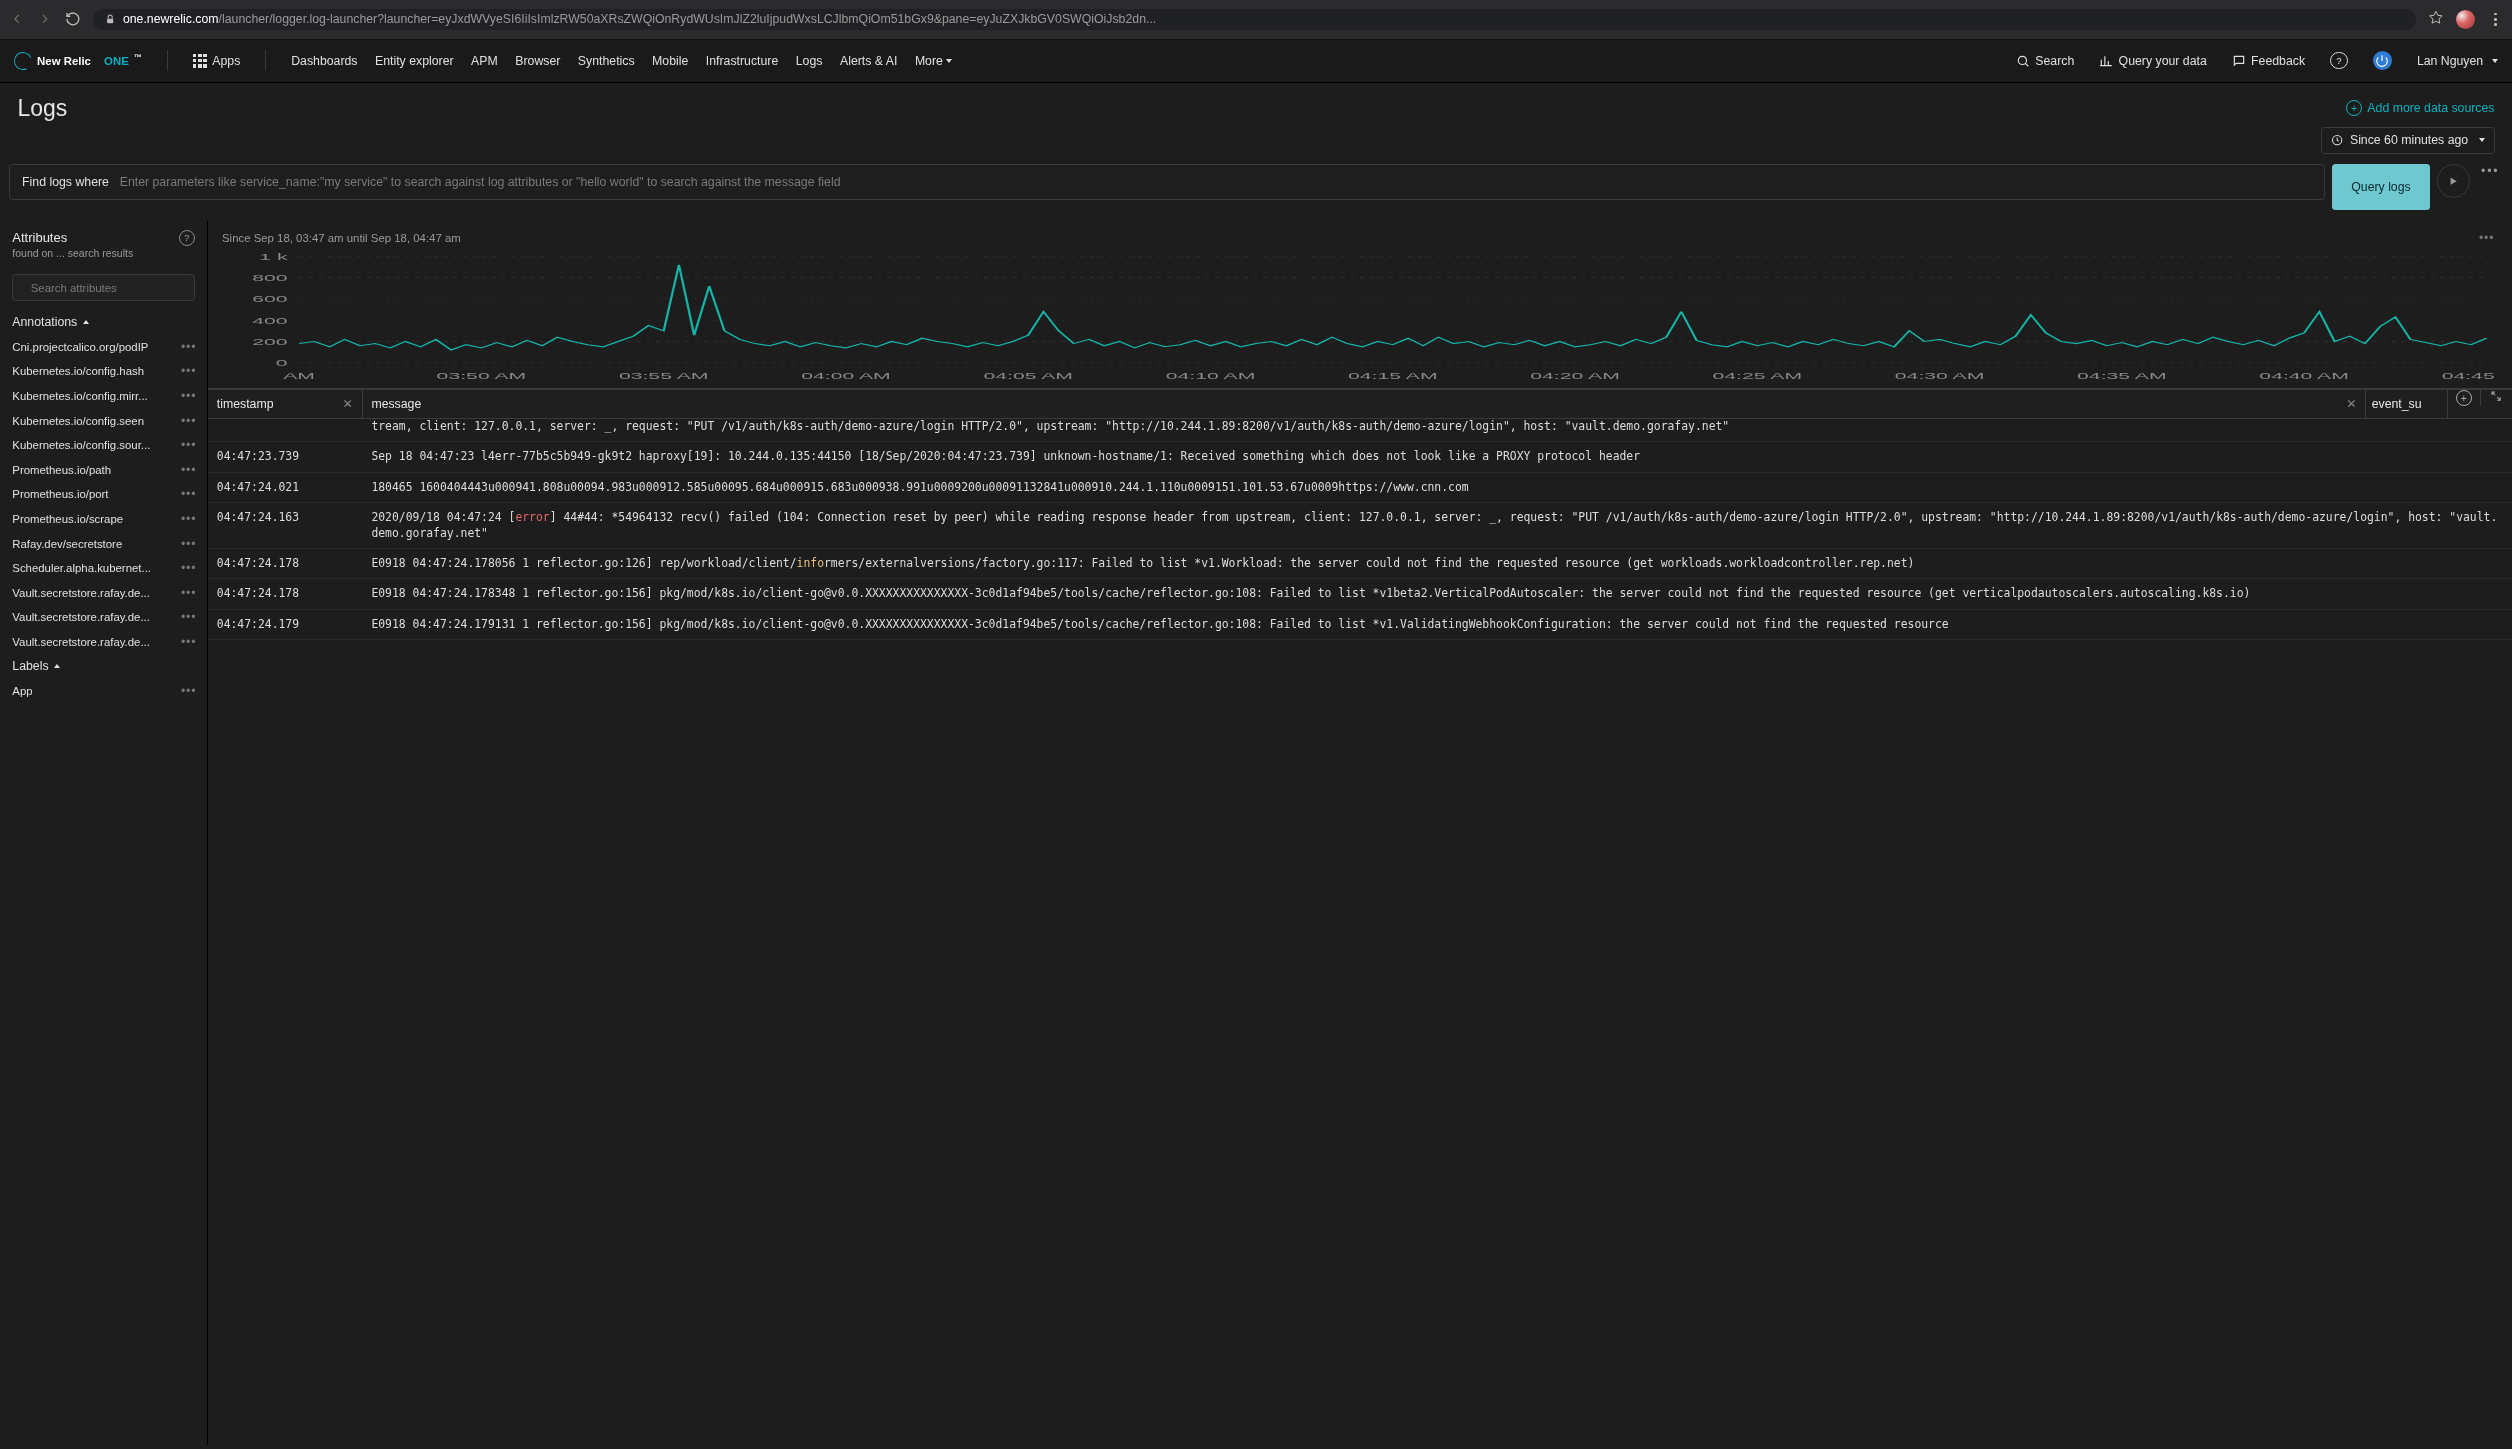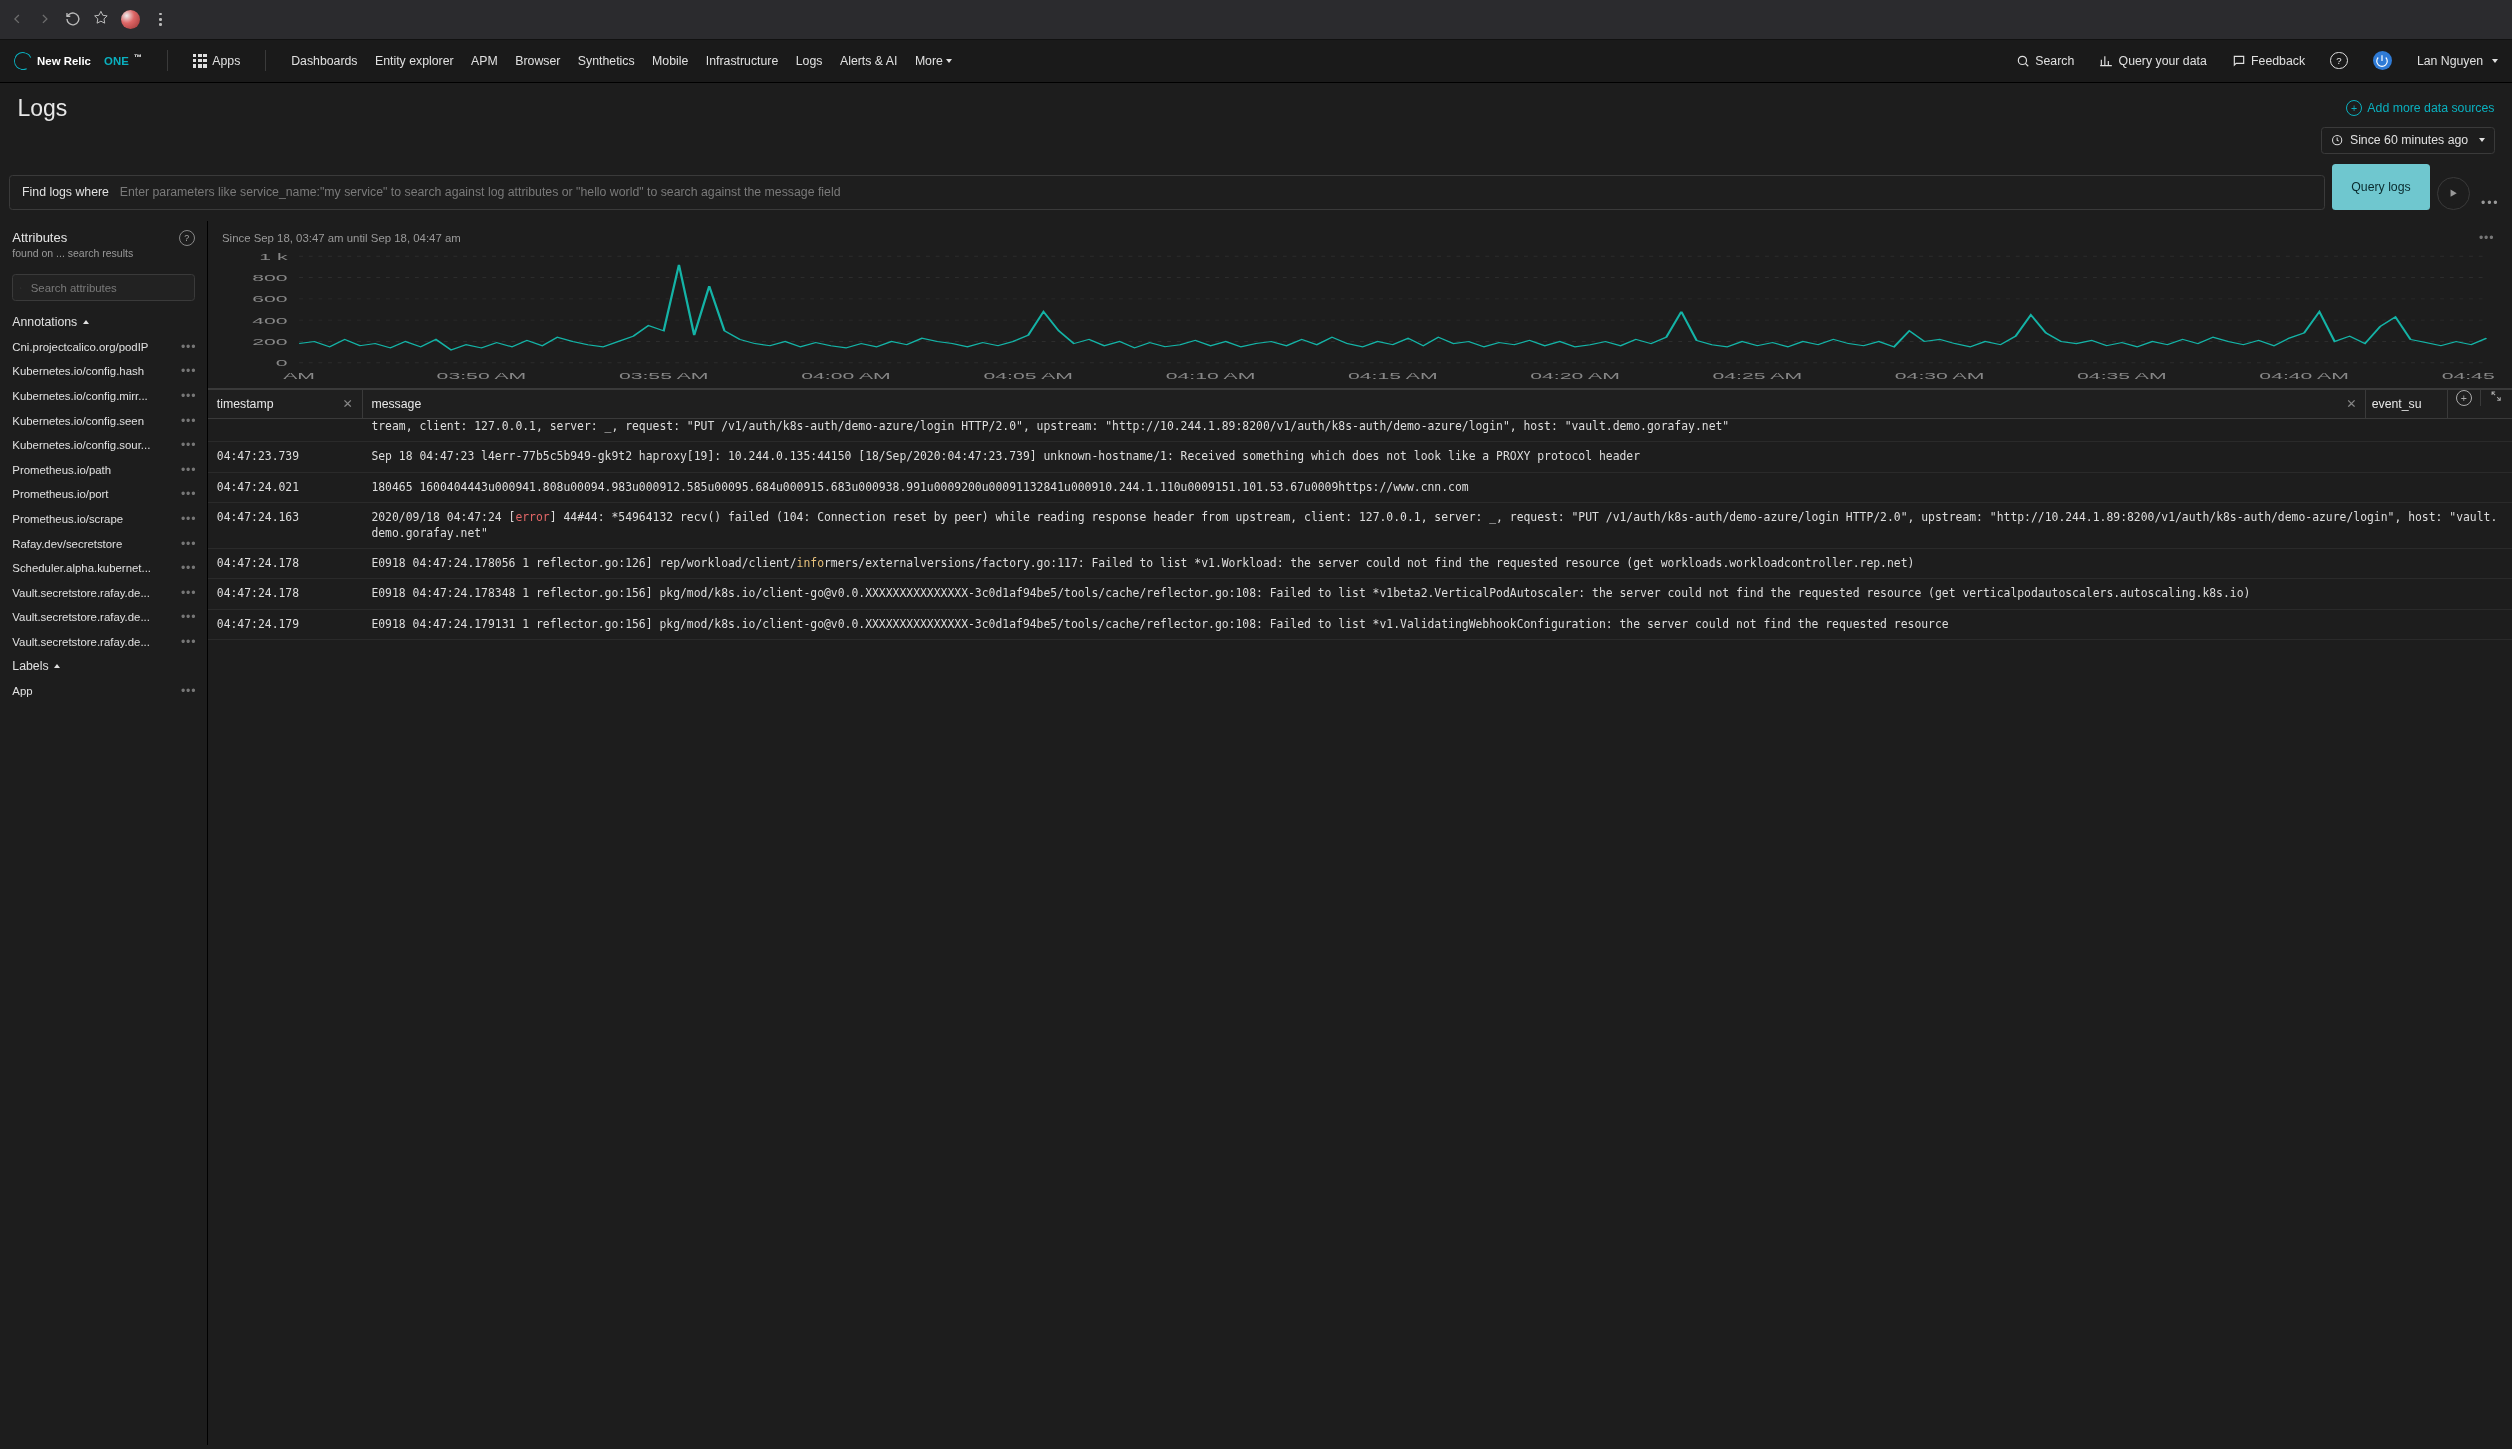--- a/index.html
+++ b/index.html
@@ -49,21 +49,21 @@
   .avatar-sm svg{width:14px;height:14px;stroke:#fff;fill:none;stroke-width:2;}
   
   .page-head{display:flex;align-items:center;justify-content:space-between;padding:12.3px 17.5px 5.3px 17.5px;}
   .page-head h1{margin:0;font-size:23px;font-weight:500;}
   .add-sources{display:flex;align-items:center;gap:5.3px;color:var(--accent);}
   .plus-circ{width:14px;height:14px;border:0.9px solid var(--accent);border-radius:50%;display:flex;align-items:center;justify-content:center;font-size:10.5px;color:var(--accent);line-height:1;}
   .time-row{display:flex;justify-content:flex-end;padding:0 17.5px 10.5px 17.5px;}
   .time-pill{display:flex;align-items:center;gap:7px;border:0.9px solid var(--border);border-radius:3.5px;padding:5.3px 8.8px;color:#e0e0e0;}
   .time-pill svg{width:12.3px;height:12.3px;stroke:#e0e0e0;fill:none;stroke-width:2;}
   
-  .query-row{display:flex;align-items:flex-end;gap:7px;padding:0 8.8px 10.5px 8.8px;}
+  .query-row{display:flex;align-items:flex-start;gap:7px;padding:0 8.8px 10.5px 8.8px;}
   .query-box{flex:1;display:flex;align-items:center;gap:8.8px;border:0.9px solid var(--border);border-radius:3.5px;padding:8.8px 12.3px;background:#1e1e1e;}
   .query-box .lbl{color:#e0e0e0;font-size:12.3px;}
   .query-box input{flex:1;background:transparent;border:none;outline:none;color:var(--text);font-size:12.3px;}
   .query-box input::placeholder{color:#7a7a7a;}
   .btn-query{background:#6fc7cf;color:#092b2e;border:none;border-radius:3.5px;padding:16px 19px;font-size:12.3px;font-weight:500;}
   .run-circ{width:31.5px;height:31.5px;min-width:31.5px;border:0.9px solid var(--border);border-radius:50%;display:flex;align-items:center;justify-content:center;}
   .run-circ svg{width:12.3px;height:12.3px;fill:#999;}
   .dots3{width:26px;display:flex;align-items:center;justify-content:center;color:#999;letter-spacing:1.8px;}
   
   .main{display:flex;height:calc(100vh - 39px - 42px - 53px - 40px - 51px);min-height:455px;}
@@ -121,20 +121,27 @@
       <svg viewBox="0 0 24 24">
         <path d="M9 18l6-6-6-6"></path>
       </svg>
     </div>
   <div class="chrome-icn">
       <svg viewBox="0 0 24 24">
         <path d="M3 12a9 9 0 1 0 3-6.7L3 8"></path>
         <path d="M3 3v5h5"></path>
       </svg>
     </div>
+  <div class="omnibox">
+    <svg class="lock" viewBox="0 0 24 24">
+        <rect x="6" y="11" width="12" height="9" rx="2" fill="#bbb"></rect>
+        <path d="M8 11V8a4 4 0 0 1 8 0v3" stroke="#bbb" fill="none" stroke-width="2"></path>
+      </svg>
+    <span class="txt"><span class="host">one.newrelic.com</span><span class="path">/launcher/logger.log-launcher?launcher=eyJxdWVyeSI6IiIsImlzRW50aXRsZWQiOnRydWUsImJlZ2luIjpudWxsLCJlbmQiOm51bGx9&amp;pane=eyJuZXJkbGV0SWQiOiJsb2dn...</span></span>
+  </div>
   <div class="chrome-star"><svg viewBox="0 0 24 24">
         <path d="M12 2l2.9 6 6.6.9-4.8 4.6 1.1 6.5L12 17l-5.8 3 1.1-6.5L2.5 8.9 9.1 8z"></path>
       </svg></div>
   <div class="avatar-circ"></div>
   <div class="chrome-icn" style="flex-direction:column;gap:2.6px;">
     <span style="width:2.6px;height:2.6px;background:#bbb;border-radius:50%;"></span>
     <span style="width:2.6px;height:2.6px;background:#bbb;border-radius:50%;"></span>
     <span style="width:2.6px;height:2.6px;background:#bbb;border-radius:50%;"></span>
   </div>
 </div>

